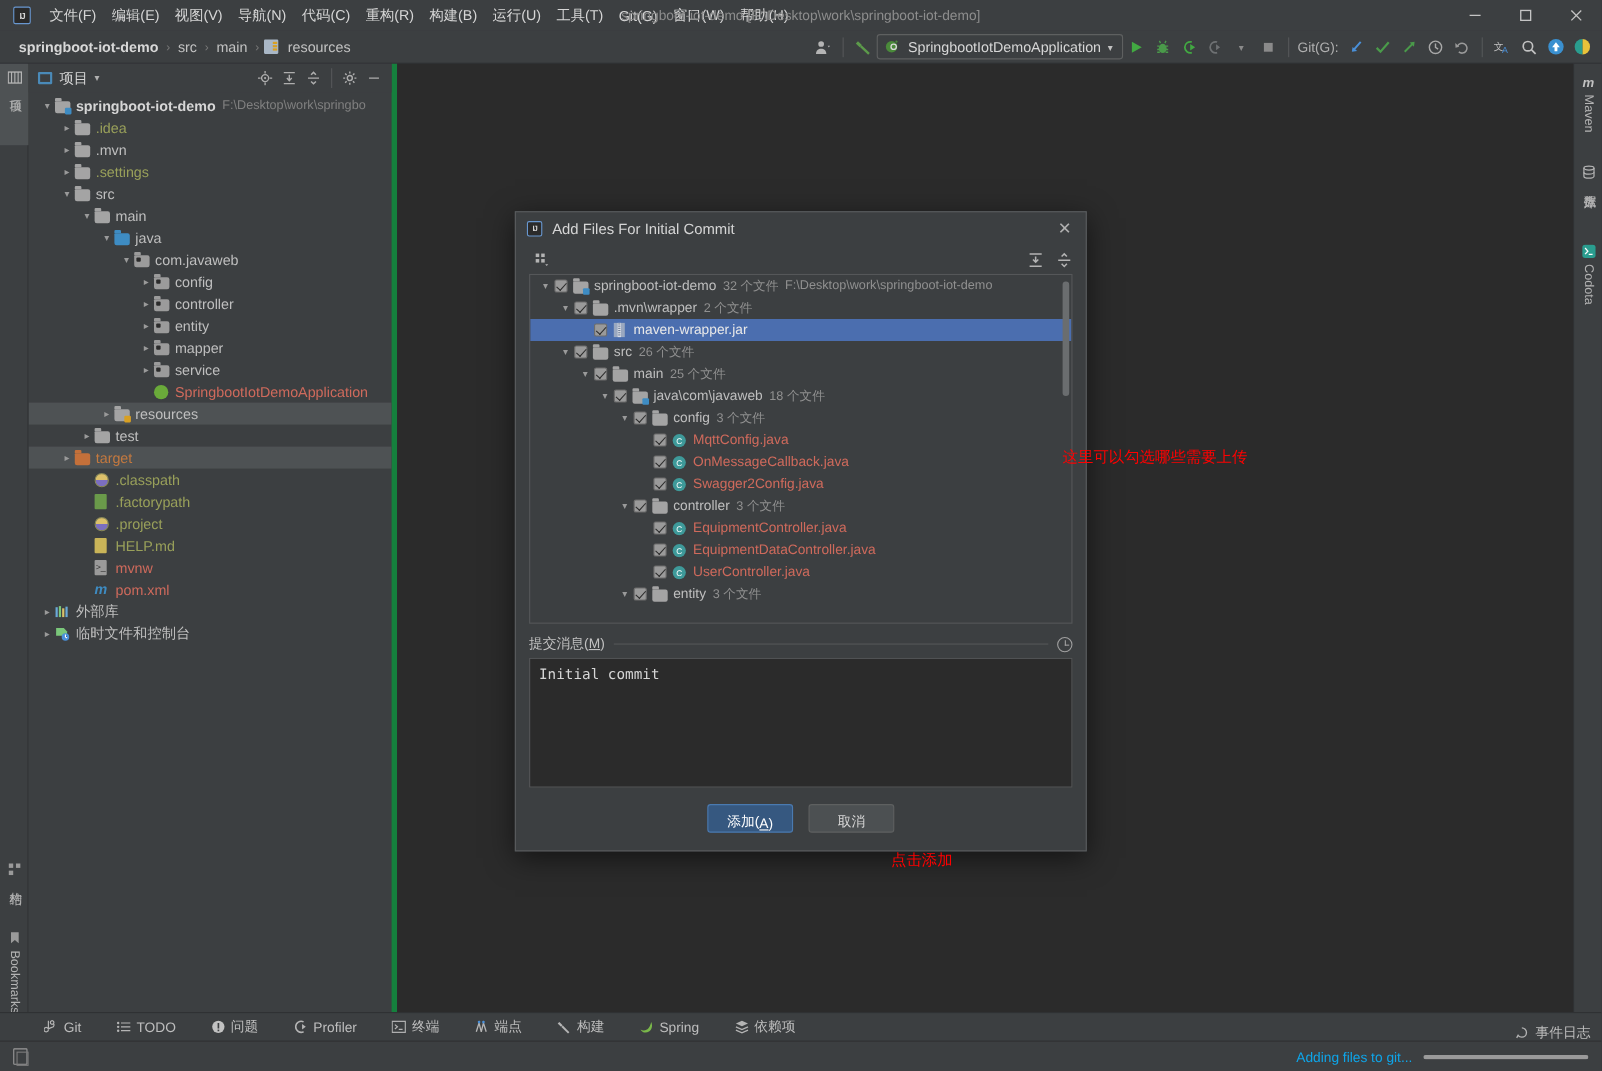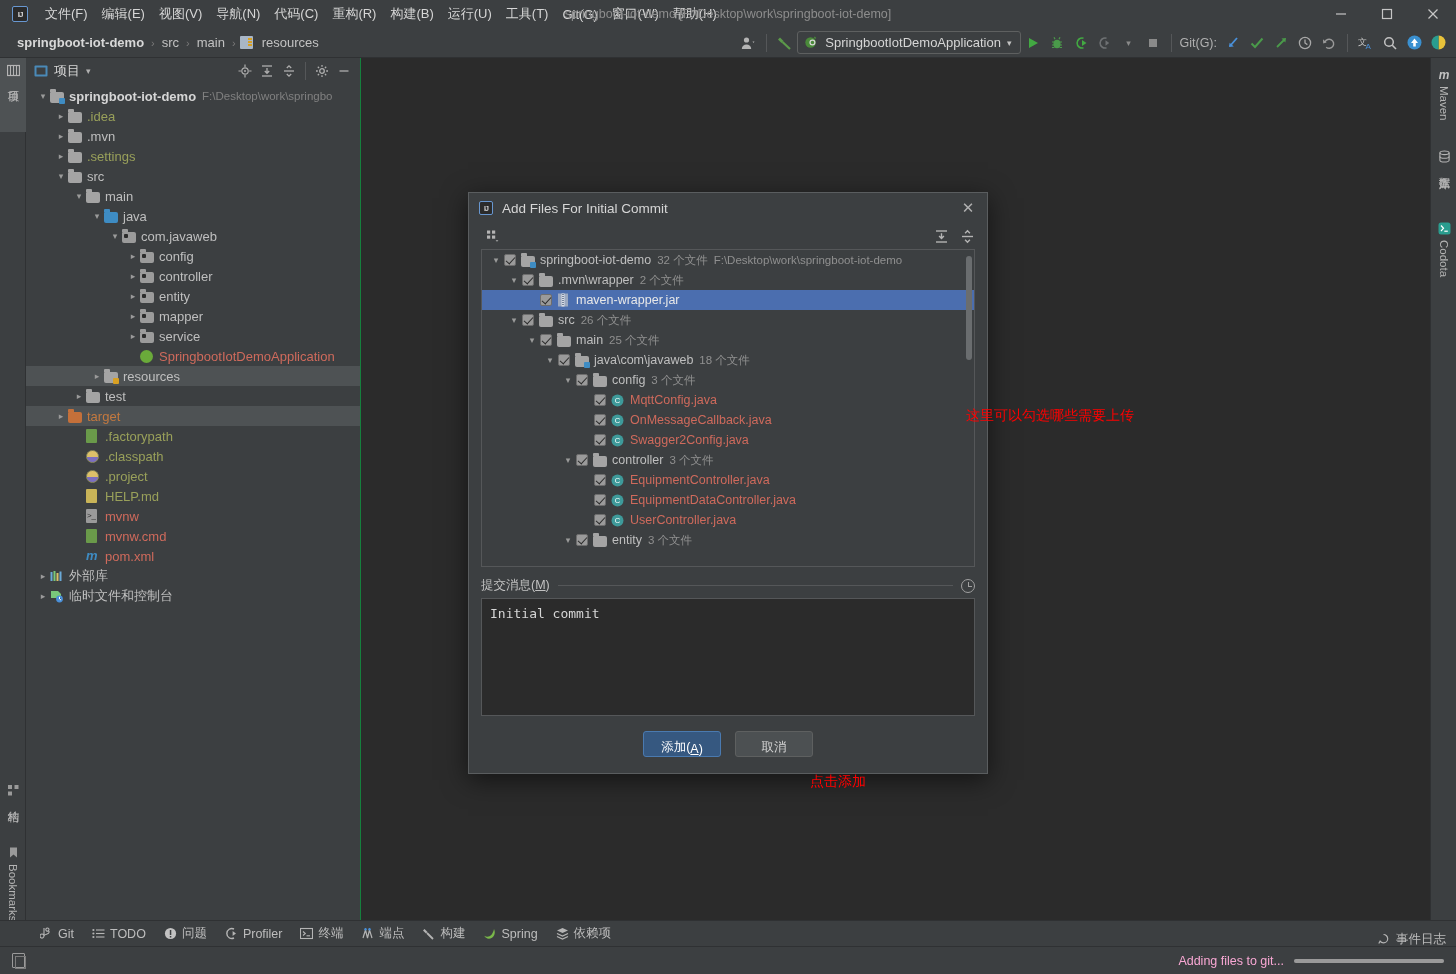--- a/index.html
+++ b/index.html
@@ -85,21 +85,21 @@
 
   
   .rightstrip {
     position:absolute; right:0; top:58px; width:26px; height:866px;
     background:#3c3f41; border-left:1px solid #2f3133;
   }
 
   
   .projpanel {
     position:absolute; left:26px; top:58px; width:335px; height:866px;
-    background:#3c3f41; border-right:1px solid #15803d;
+    background:#3c3f41; border-right:5px solid #15803d;
     display:flex; flex-direction:column;
   }
   .proj-head {
     height:26px; display:flex; align-items:center; padding:0 6px 0 8px;
     background:#3c3f41; flex:none;
   }
   .proj-title { font-size:13px; color:#d6d6d6; margin-left:6px; }
   .proj-head-icons { margin-left:auto; display:flex; align-items:center; gap:2px; }
   .ph-btn {
     width:20px; height:20px; display:flex; align-items:center; justify-content:center;
@@ -163,21 +163,21 @@
   
   .statusbar {
     position:absolute; left:0; bottom:0; width:1456px; height:28px;
     background:#3c3f41; border-top:1px solid #2f3133;
     display:flex; align-items:center;
   }
   .sb-left { padding-left:12px; display:flex; align-items:center; }
   .sb-sheet { width:13px;height:15px;border:1px solid #9a9a9a; border-radius:1px; position:relative;}
   .sb-sheet::before{content:"";position:absolute;left:2px;top:2px;width:9px;height:11px;border:1px solid #7c7c7c;}
   .sb-right { margin-left:auto; display:flex; align-items:center; gap:10px; padding-right:12px; }
-  .sb-task { font-size:12.5px; color:#f9a8d4; }
+  .sb-task { font-size:12.5px; color:#0ea5e9; }
   .sb-progress { width:150px; height:4px; background:#5a5d5f; border-radius:2px; position:relative; overflow:hidden;}
   .sb-progress > i { position:absolute; left:0; top:0; height:100%; width:100%; background:#9a9a9a;}
 
   
   .watermark {
     position:absolute; right:70px; bottom:4px;
     font-size:22px; color:rgba(210,210,210,0.30);
     white-space:nowrap; pointer-events:none; letter-spacing:1px;
   }
 
@@ -664,30 +664,30 @@
         <div class="trow sel-inactive" style="padding-left: 28px;">
           <span class="tarrow">▸</span>
           <span class="ico" style="display: flex; align-items: center;">
             <span class="fold orange"></span>
           </span>
           <span class="tlabel orange">target</span>
         </div>
         <div class="trow" style="padding-left: 46px;">
           <span class="tarrow"></span>
           <span class="ico" style="display: flex; align-items: center;">
-            <span class="fileico green"></span>
-          </span>
-          <span class="tlabel green">.factorypath</span>
+            <span class="fileico circ"></span>
+          </span>
+          <span class="tlabel green">.classpath</span>
         </div>
         <div class="trow" style="padding-left: 46px;">
           <span class="tarrow"></span>
           <span class="ico" style="display: flex; align-items: center;">
-            <span class="fileico circ"></span>
-          </span>
-          <span class="tlabel green">.classpath</span>
+            <span class="fileico green"></span>
+          </span>
+          <span class="tlabel green">.factorypath</span>
         </div>
         <div class="trow" style="padding-left: 46px;">
           <span class="tarrow"></span>
           <span class="ico" style="display: flex; align-items: center;">
             <span class="fileico circ"></span>
           </span>
           <span class="tlabel green">.project</span>
         </div>
         <div class="trow" style="padding-left: 46px;">
           <span class="tarrow"></span>
@@ -695,27 +695,20 @@
             <span class="fileico md"></span>
           </span>
           <span class="tlabel green">HELP.md</span>
         </div>
         <div class="trow" style="padding-left: 46px;">
           <span class="tarrow"></span>
           <span class="ico" style="display: flex; align-items: center;">
             <span class="fileico term">&gt;_</span>
           </span>
           <span class="tlabel red">mvnw</span>
-        </div>
-        <div class="trow" style="padding-left: 46px;">
-          <span class="tarrow"></span>
-          <span class="ico" style="display: flex; align-items: center;">
-            <span class="fileico green"></span>
-          </span>
-          <span class="tlabel red">mvnw.cmd</span>
         </div>
         <div class="trow" style="padding-left: 46px;">
           <span class="tarrow"></span>
           <span class="ico" style="display: flex; align-items: center;">
             <span class="fileico m">m</span>
           </span>
           <span class="tlabel red">pom.xml</span>
         </div>
         <div class="trow" style="padding-left: 10px;">
           <span class="tarrow">▸</span>
@@ -739,21 +732,21 @@
             </svg>
           </span>
           <span class="tlabel">临时文件和控制台</span>
         </div>
       </div>
   </div>
 
   <div class="editor"></div>
 
   <div class="bottombar">
-    <div id="bottom-items" style="display:flex;align-items:center;gap:2px;">
+    <div id="bottom-items" style="display:flex;align-items:center;gap:16px;">
         <div class="bb-item">
           <span style="display: flex;">
             <svg width="13" height="13" viewBox="0 0 13 13">
               <path d="M4 1v8M4 9a2 2 0 1 0 0 .1M9 2.5a1.6 1.6 0 1 0 0 .1M9 4v1.5c0 2-5 1.5-5 3.5" stroke="#b4b4b4" stroke-width="1.1" fill="none"></path>
             </svg>
           </span>
           <span>Git</span>
         </div>
         <div class="bb-item">
           <span style="display: flex;">

